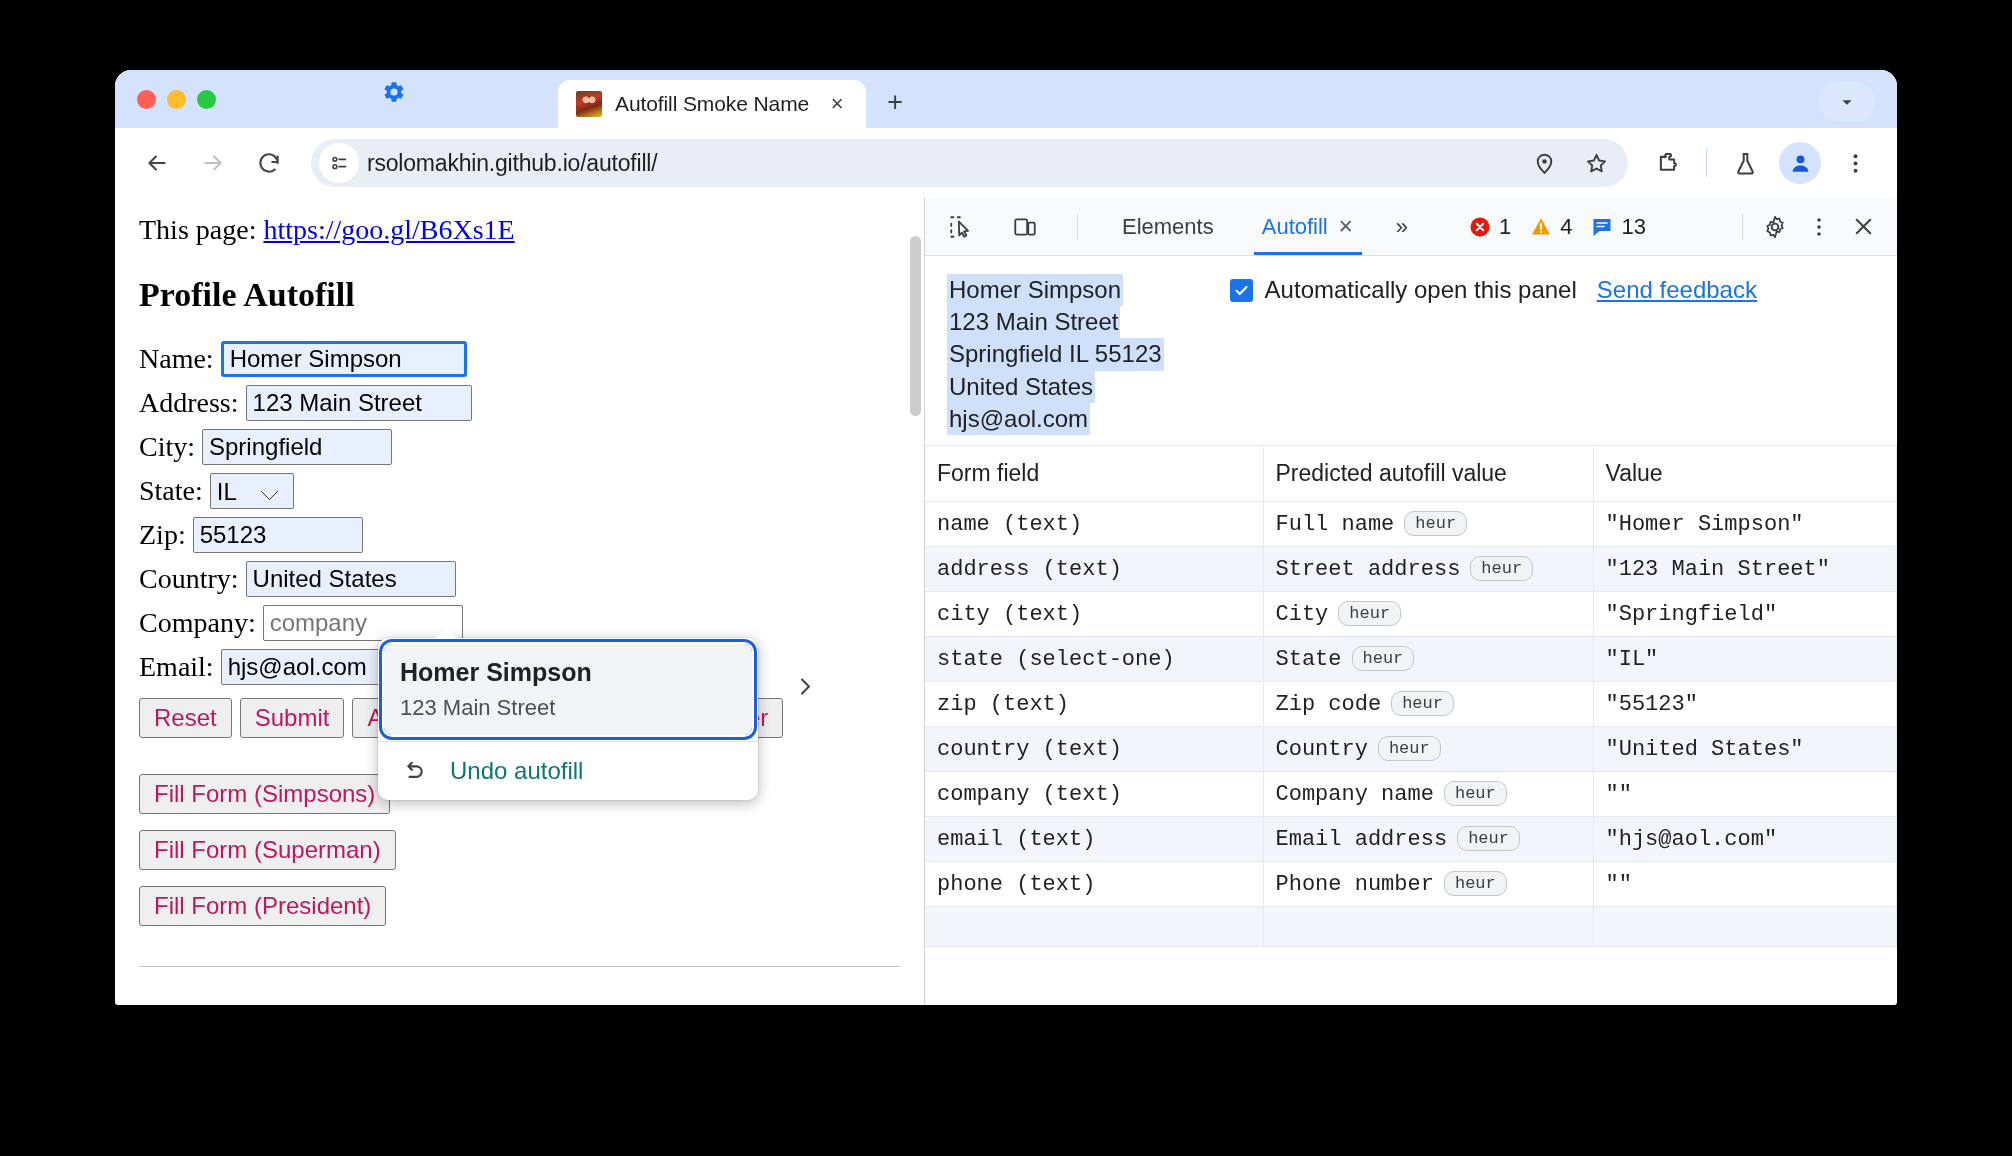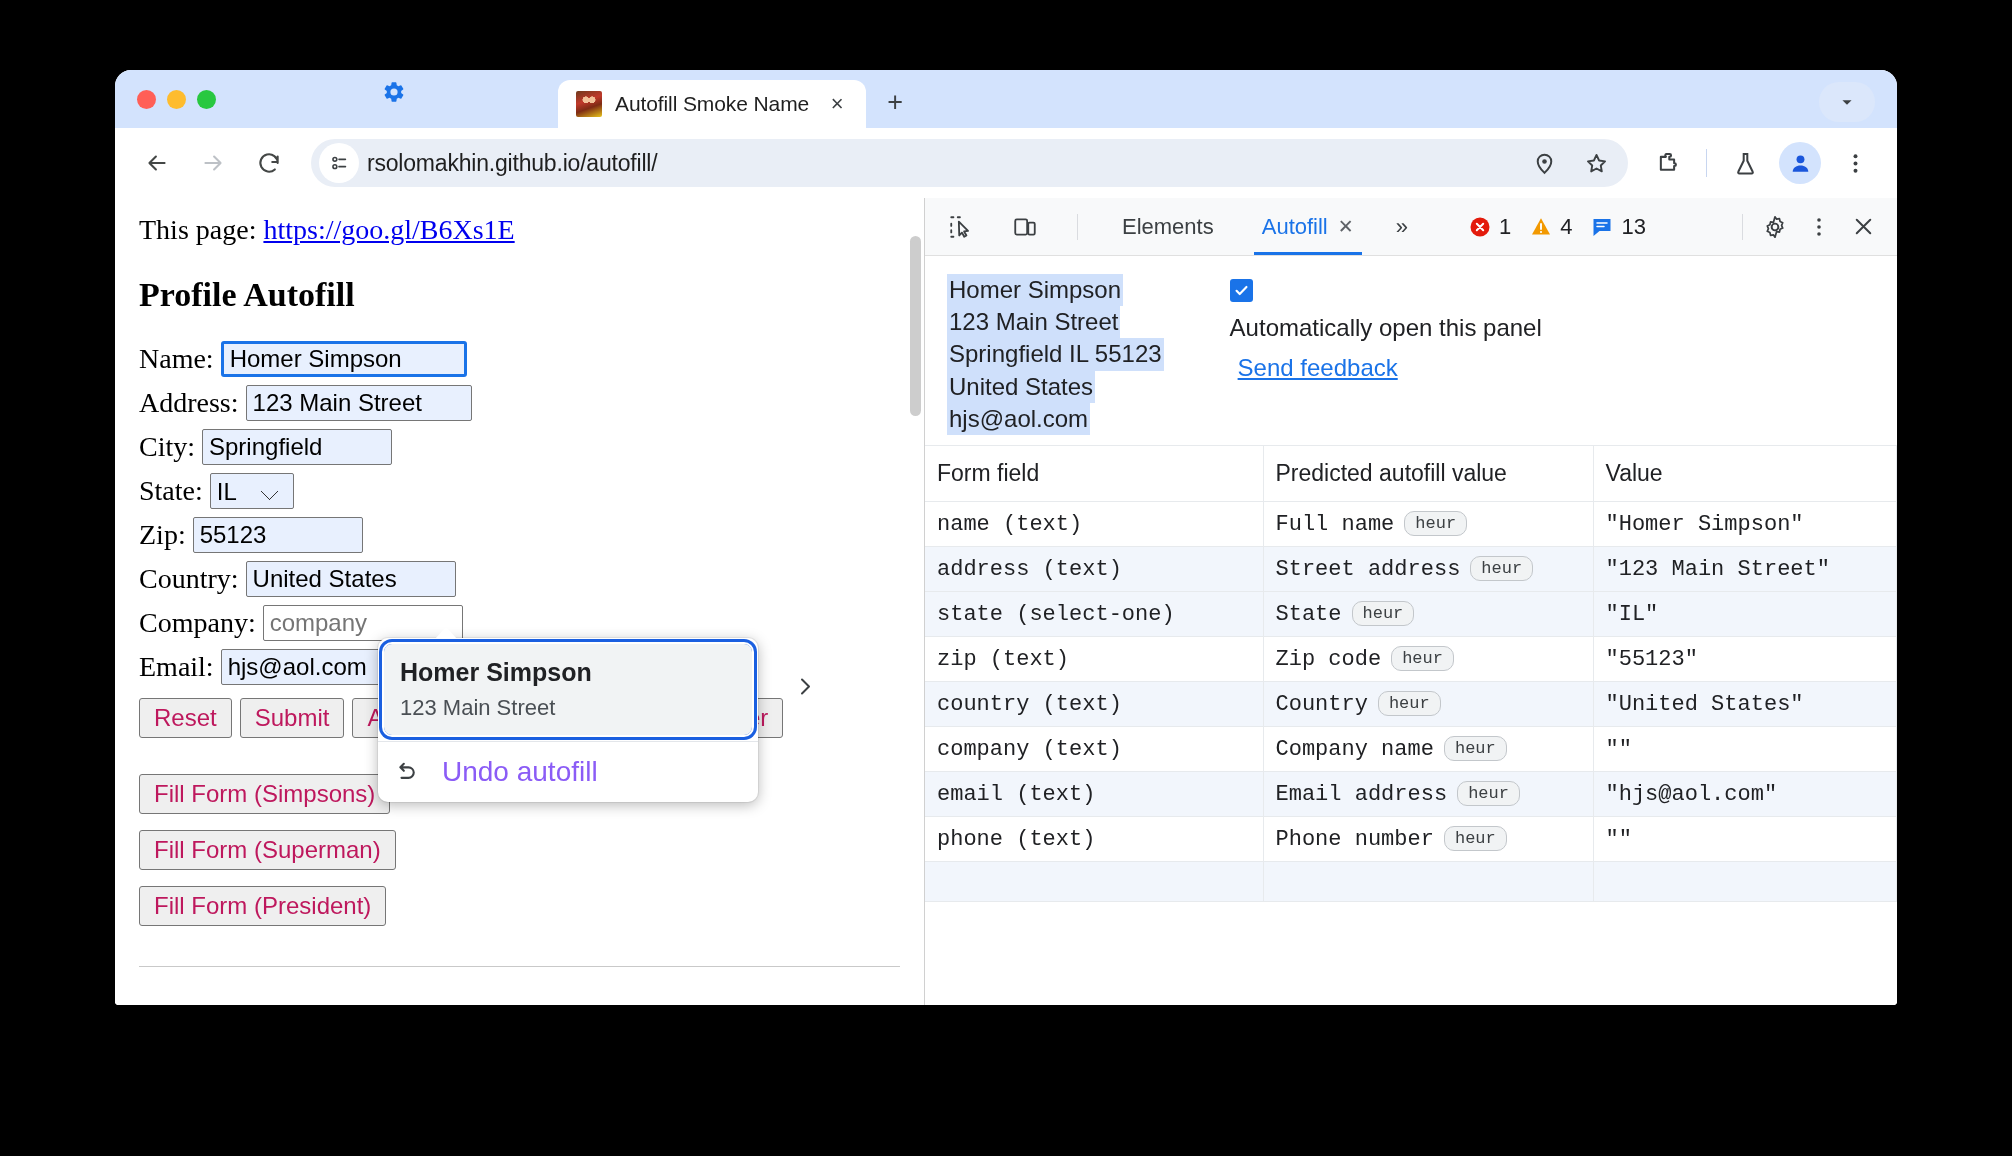--- a/index.html
+++ b/index.html
@@ -258,22 +258,22 @@
   }
   #suggestion-primary { font-size: 25px; font-weight: bold; color: #202124; margin-bottom: 8px; }
   #suggestion-secondary { font-size: 22px; color: #4a4f54; }
   #suggestion-chevron {
     position: absolute; right: -65px; top: 50%; transform: translateY(-50%);
     font-size: 26px; color: #3c4043; font-weight: 300;
   }
   #popup-divider { height: 1px; background: #e3e6ea; margin: 6px 0 0 0; }
   .popup-item {
     display: flex; align-items: center; gap: 22px;
-    padding: 14px 12px;
-    font-size: 28px; color: #8b5cf6;
+    padding: 14px 20px;
+    font-size: 24px; color: #0f766e;
   }
   .popup-icon { width: 30px; height: 30px; display: flex; align-items: center; justify-content: center; flex: 0 0 auto; }
 
   
   #devtools { flex: 1; background: #fff; display: flex; flex-direction: column; min-width: 0; }
   #devtools-toolbar {
     height: 58px;
     display: flex; align-items: center;
     border-bottom: 1px solid #e0e0e0;
     padding: 0 12px 0 14px;
@@ -308,21 +308,20 @@
     display: flex; padding: 18px 22px 10px 22px; gap: 20px;
   }
   #dt-address-block {
     font-size: 24px; line-height: 1.26; color: #202124;
     flex: 0 0 auto;
   }
   .addr-line { background: #cfe0fb; display: inline-block; padding: 1px 2px; }
   #dt-panel-options {
     margin-left: 46px; display: flex; align-items: flex-start; gap: 12px;
     padding-top: 2px;
-    flex-direction: column;
   }
   #auto-open-checkbox {
     width: 23px; height: 23px; border-radius: 3px;
     background: #1a73e8; flex: 0 0 auto;
     display: flex; align-items: center; justify-content: center;
     margin-top: 3px;
   }
   #auto-open-label { font-size: 24px; color: #202124; }
   #send-feedback-link { font-size: 24px; color: #1a73e8; text-decoration: underline; margin-left: 8px; }
 
@@ -668,20 +667,25 @@
           <tr>
             <td>name (text)</td>
             <td><span>Full name</span><span class="heur-pill">heur</span></td>
             <td>"Homer Simpson"</td>
           </tr>
           <tr class="stripe">
             <td>address (text)</td>
             <td><span>Street address</span><span class="heur-pill">heur</span></td>
             <td>"123 Main Street"</td>
           </tr>
+          <tr>
+            <td>city (text)</td>
+            <td><span>City</span><span class="heur-pill">heur</span></td>
+            <td>"Springfield"</td>
+          </tr>
           <tr class="stripe">
             <td>state (select-one)</td>
             <td><span>State</span><span class="heur-pill">heur</span></td>
             <td>"IL"</td>
           </tr>
           <tr>
             <td>zip (text)</td>
             <td><span>Zip code</span><span class="heur-pill">heur</span></td>
             <td>"55123"</td>
           </tr>

